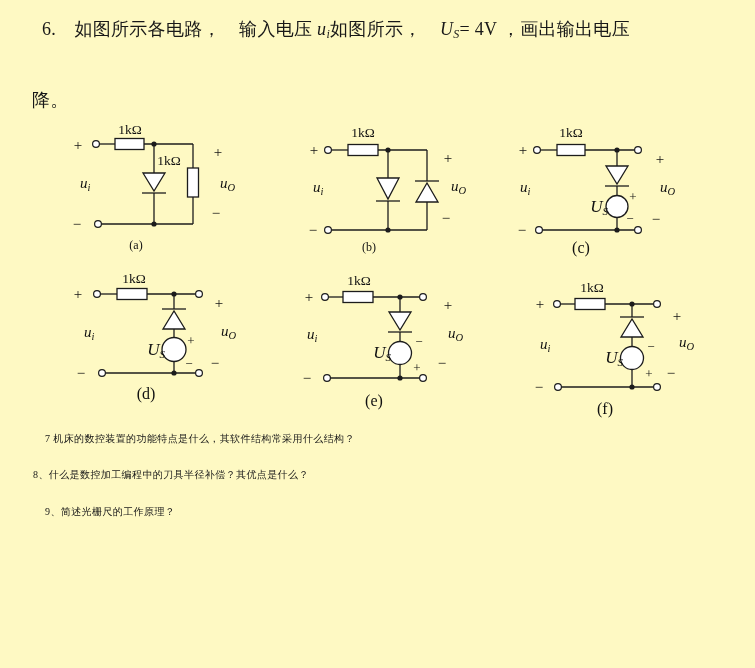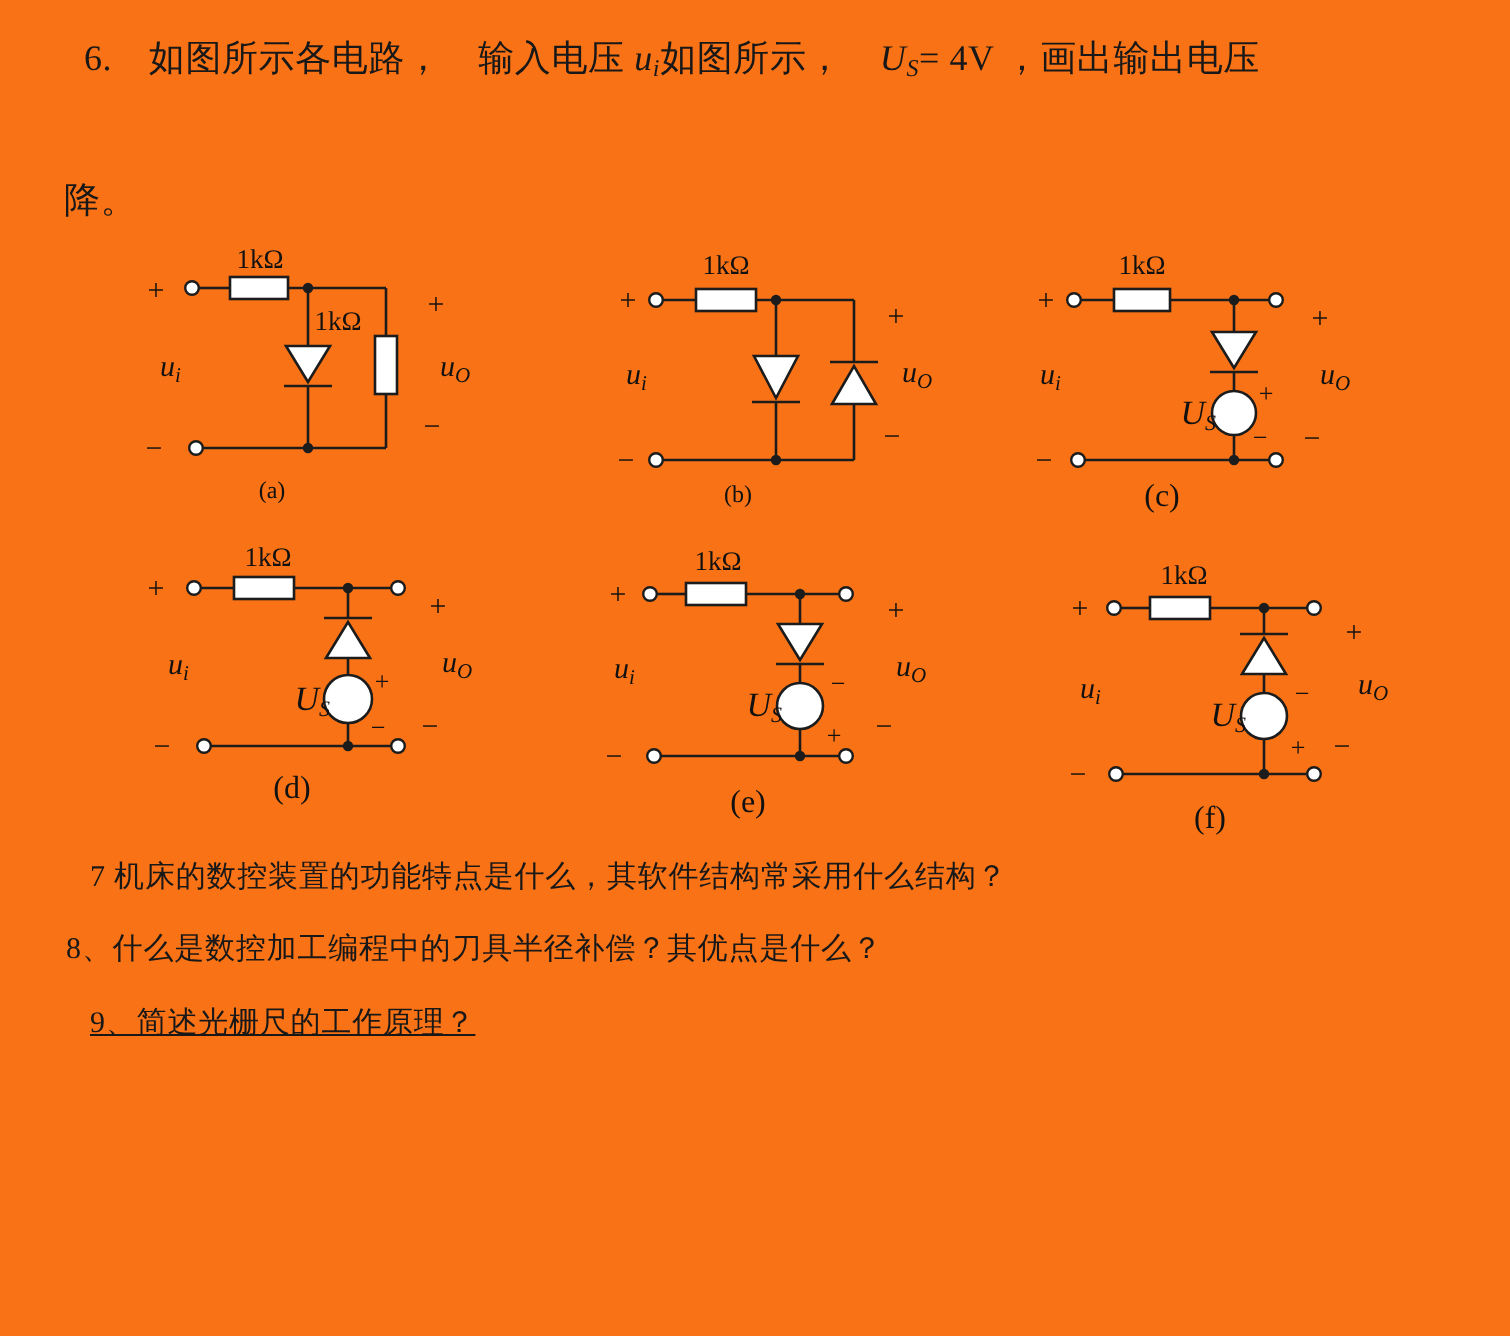--- a/index.html
+++ b/index.html
@@ -1,19 +1,19 @@
 <!DOCTYPE html>
 <html><head>
 <meta charset="utf-8">
 <style>
   html,body{margin:0;padding:0;background:#fff;}
-  #page{position:relative;width:755px;height:668px;background:#f97316;overflow:hidden;
+  #page{position:relative;width:755px;height:668px;background:#fef9c3;overflow:hidden;
         font-family:"Liberation Serif","DejaVu Serif",serif;color:#181818;}
   .pline{position:absolute;font-size:18px;line-height:26px;white-space:nowrap;letter-spacing:0.3px;}
-  .qline{position:absolute;font-size:15px;line-height:22px;white-space:nowrap;letter-spacing:0.4px;}
+  .qline{position:absolute;font-size:10px;line-height:22px;white-space:nowrap;letter-spacing:0.4px;}
   .seg-var{font-style:italic;font-family:"Liberation Serif","DejaVu Serif",serif;}
   .seg-sub{font-style:italic;font-size:12px;vertical-align:-3px;}
   svg{position:absolute;overflow:visible;}
   .wire{stroke:#1c1c1c;stroke-width:1.3;fill:none;}
   .comp{fill:#ffffff;stroke:#1c1c1c;stroke-width:1.3;}
   .nodedot{fill:#1c1c1c;stroke:none;}
   .term{fill:#ffffff;stroke:#1c1c1c;stroke-width:1.2;}
   text{font-family:"Liberation Serif","DejaVu Serif",serif;fill:#111;}
   .clabel{font-size:13.5px;}
   .sign{font-size:15px;}
@@ -202,15 +202,15 @@
     <text class="sign" x="31" y="124" text-anchor="middle">−</text>
     <text class="vlabel" x="32" y="81"><tspan>u</tspan><tspan class="sub" dy="3">i</tspan></text>
     <text class="sign" x="169" y="53" text-anchor="middle">+</text>
     <text class="vlabel" x="171" y="79"><tspan>u</tspan><tspan class="sub" dy="3">O</tspan></text>
     <text class="sign" x="163" y="110" text-anchor="middle">−</text>
     <text class="capbig" x="97" y="146" text-anchor="middle">(f)</text>
   </svg>
 
   <div class="qline" style="left:45px;top:428px;">7 机床的数控装置的功能特点是什么，其软件结构常采用什么结构？</div>
   <div class="qline" style="left:33px;top:464px;">8、什么是数控加工编程中的刀具半径补偿？其优点是什么？</div>
-  <div class="qline" style="left:45px;top:501px;text-decoration:underline;">9、简述光栅尺的工作原理？</div>
+  <div class="qline" style="left:45px;top:501px;">9、简述光栅尺的工作原理？</div>
 
 </div>
 
 </body></html>

